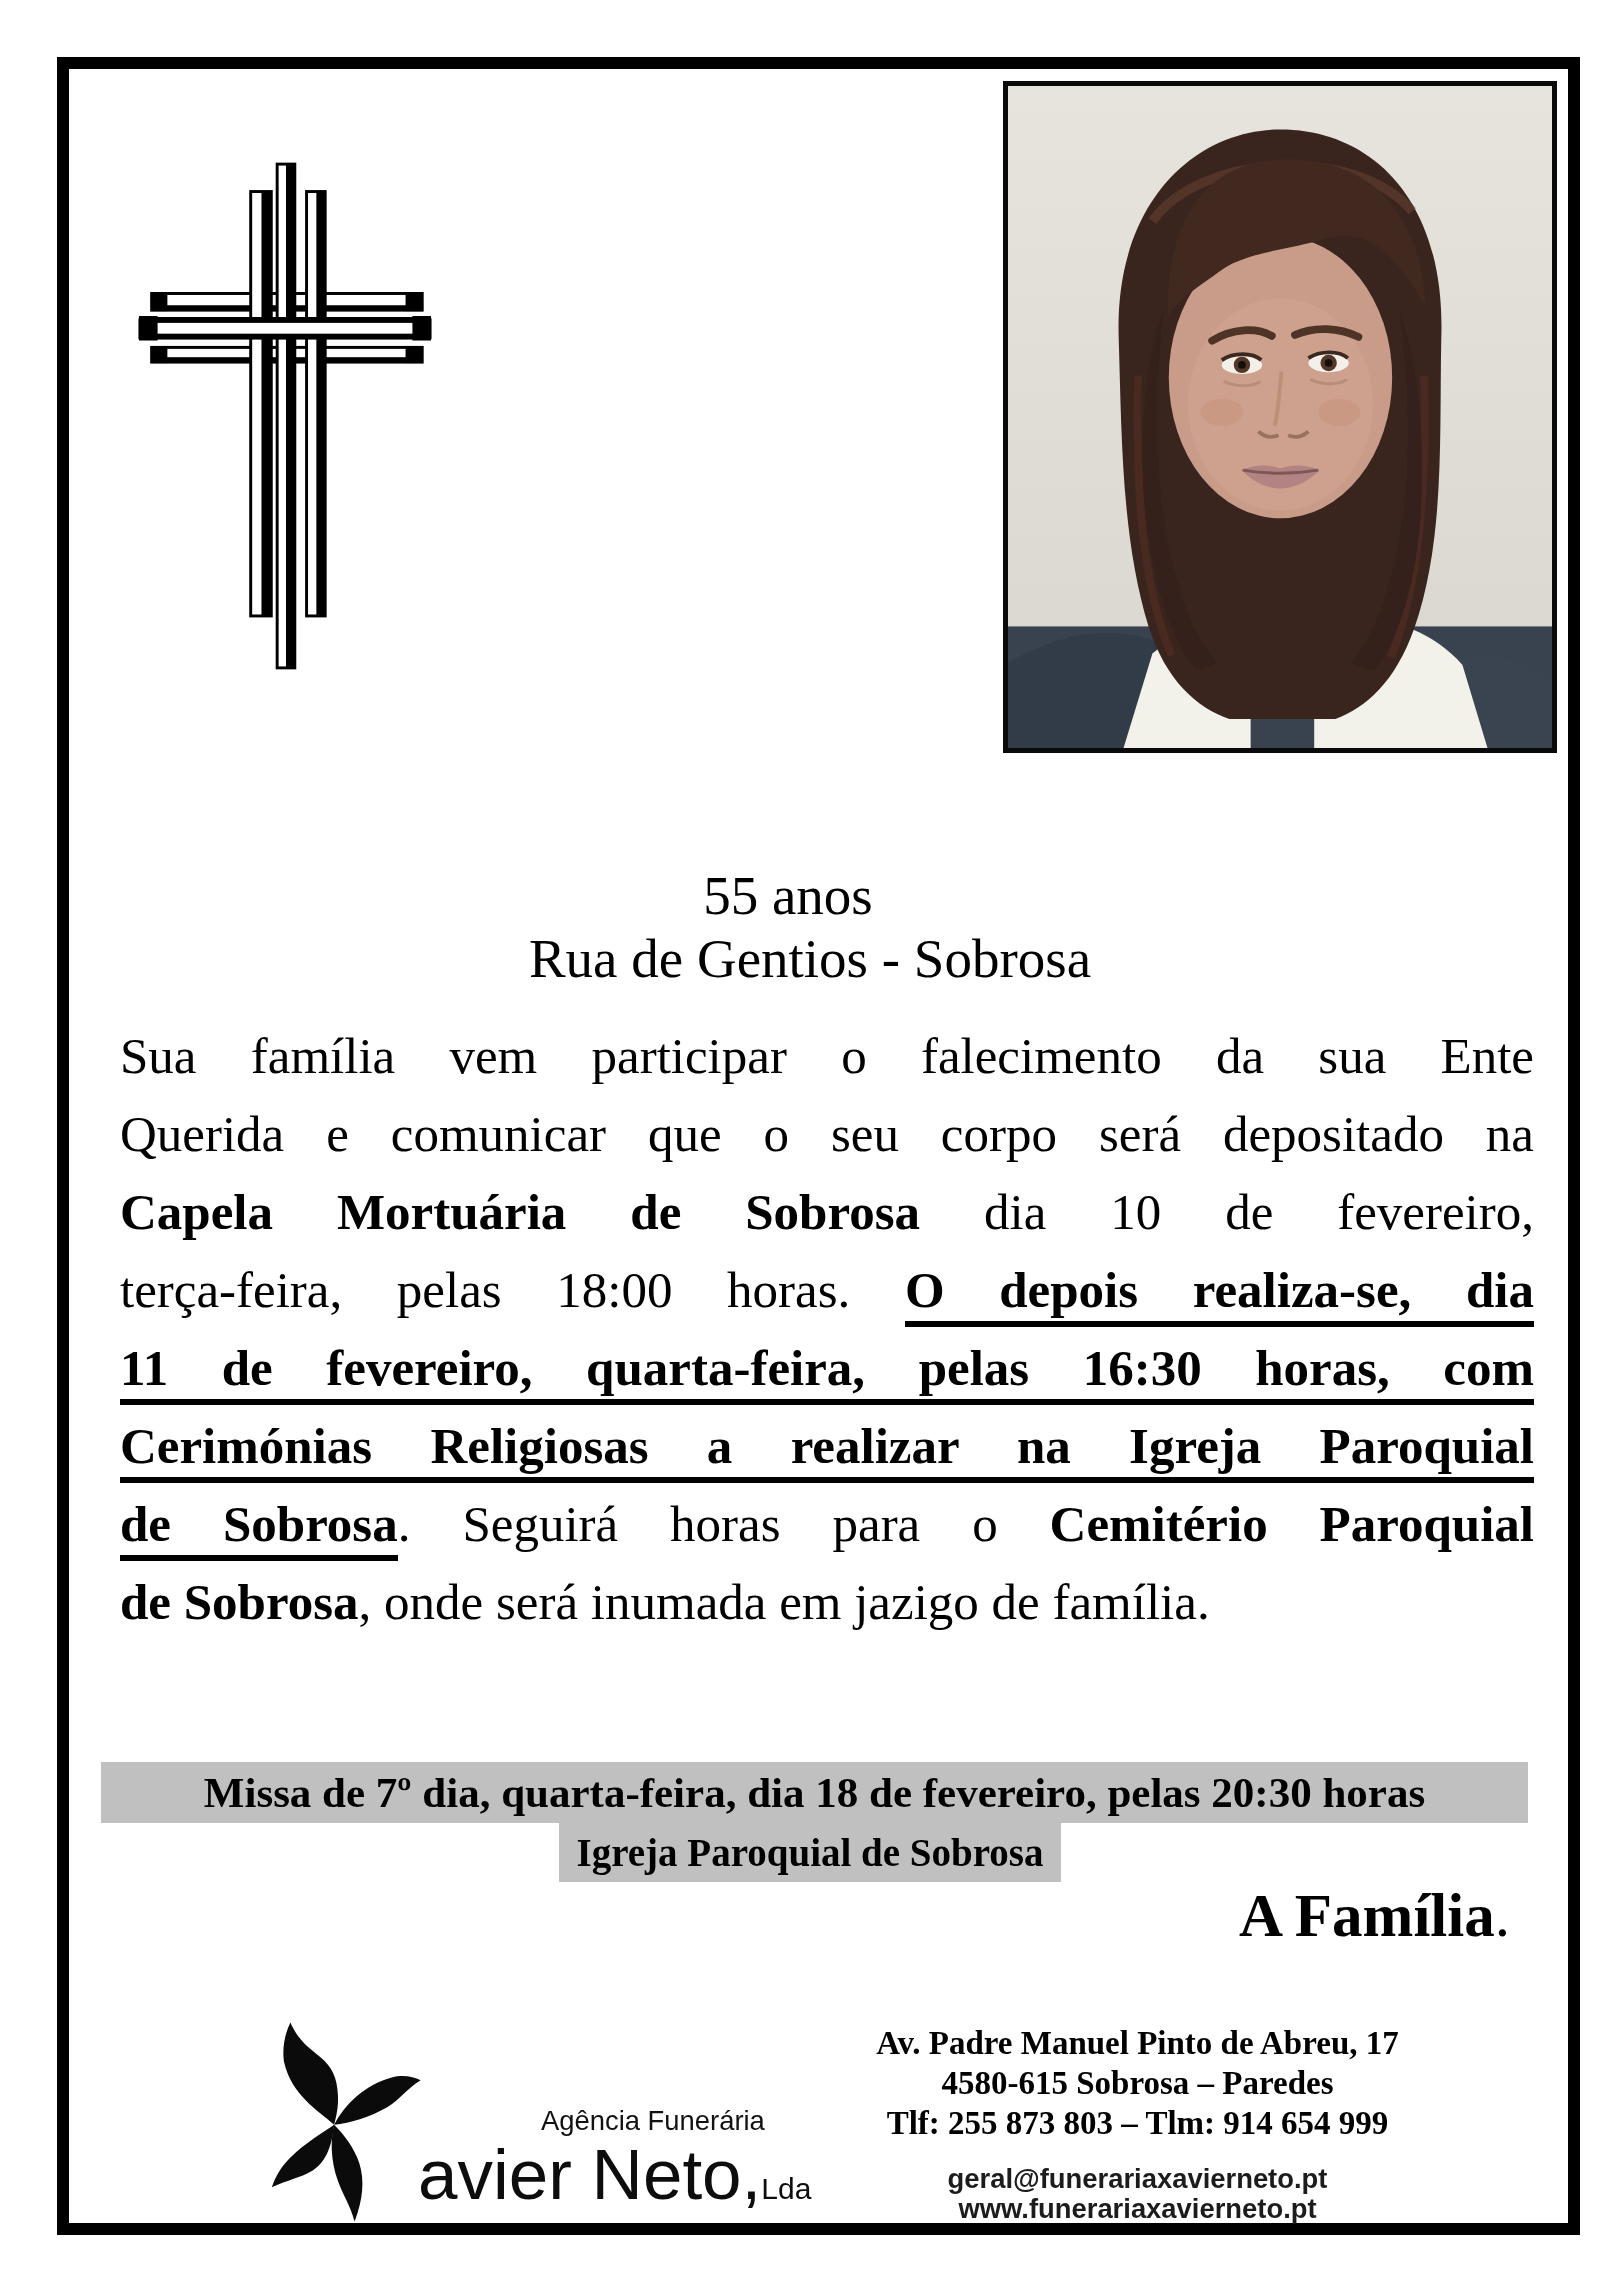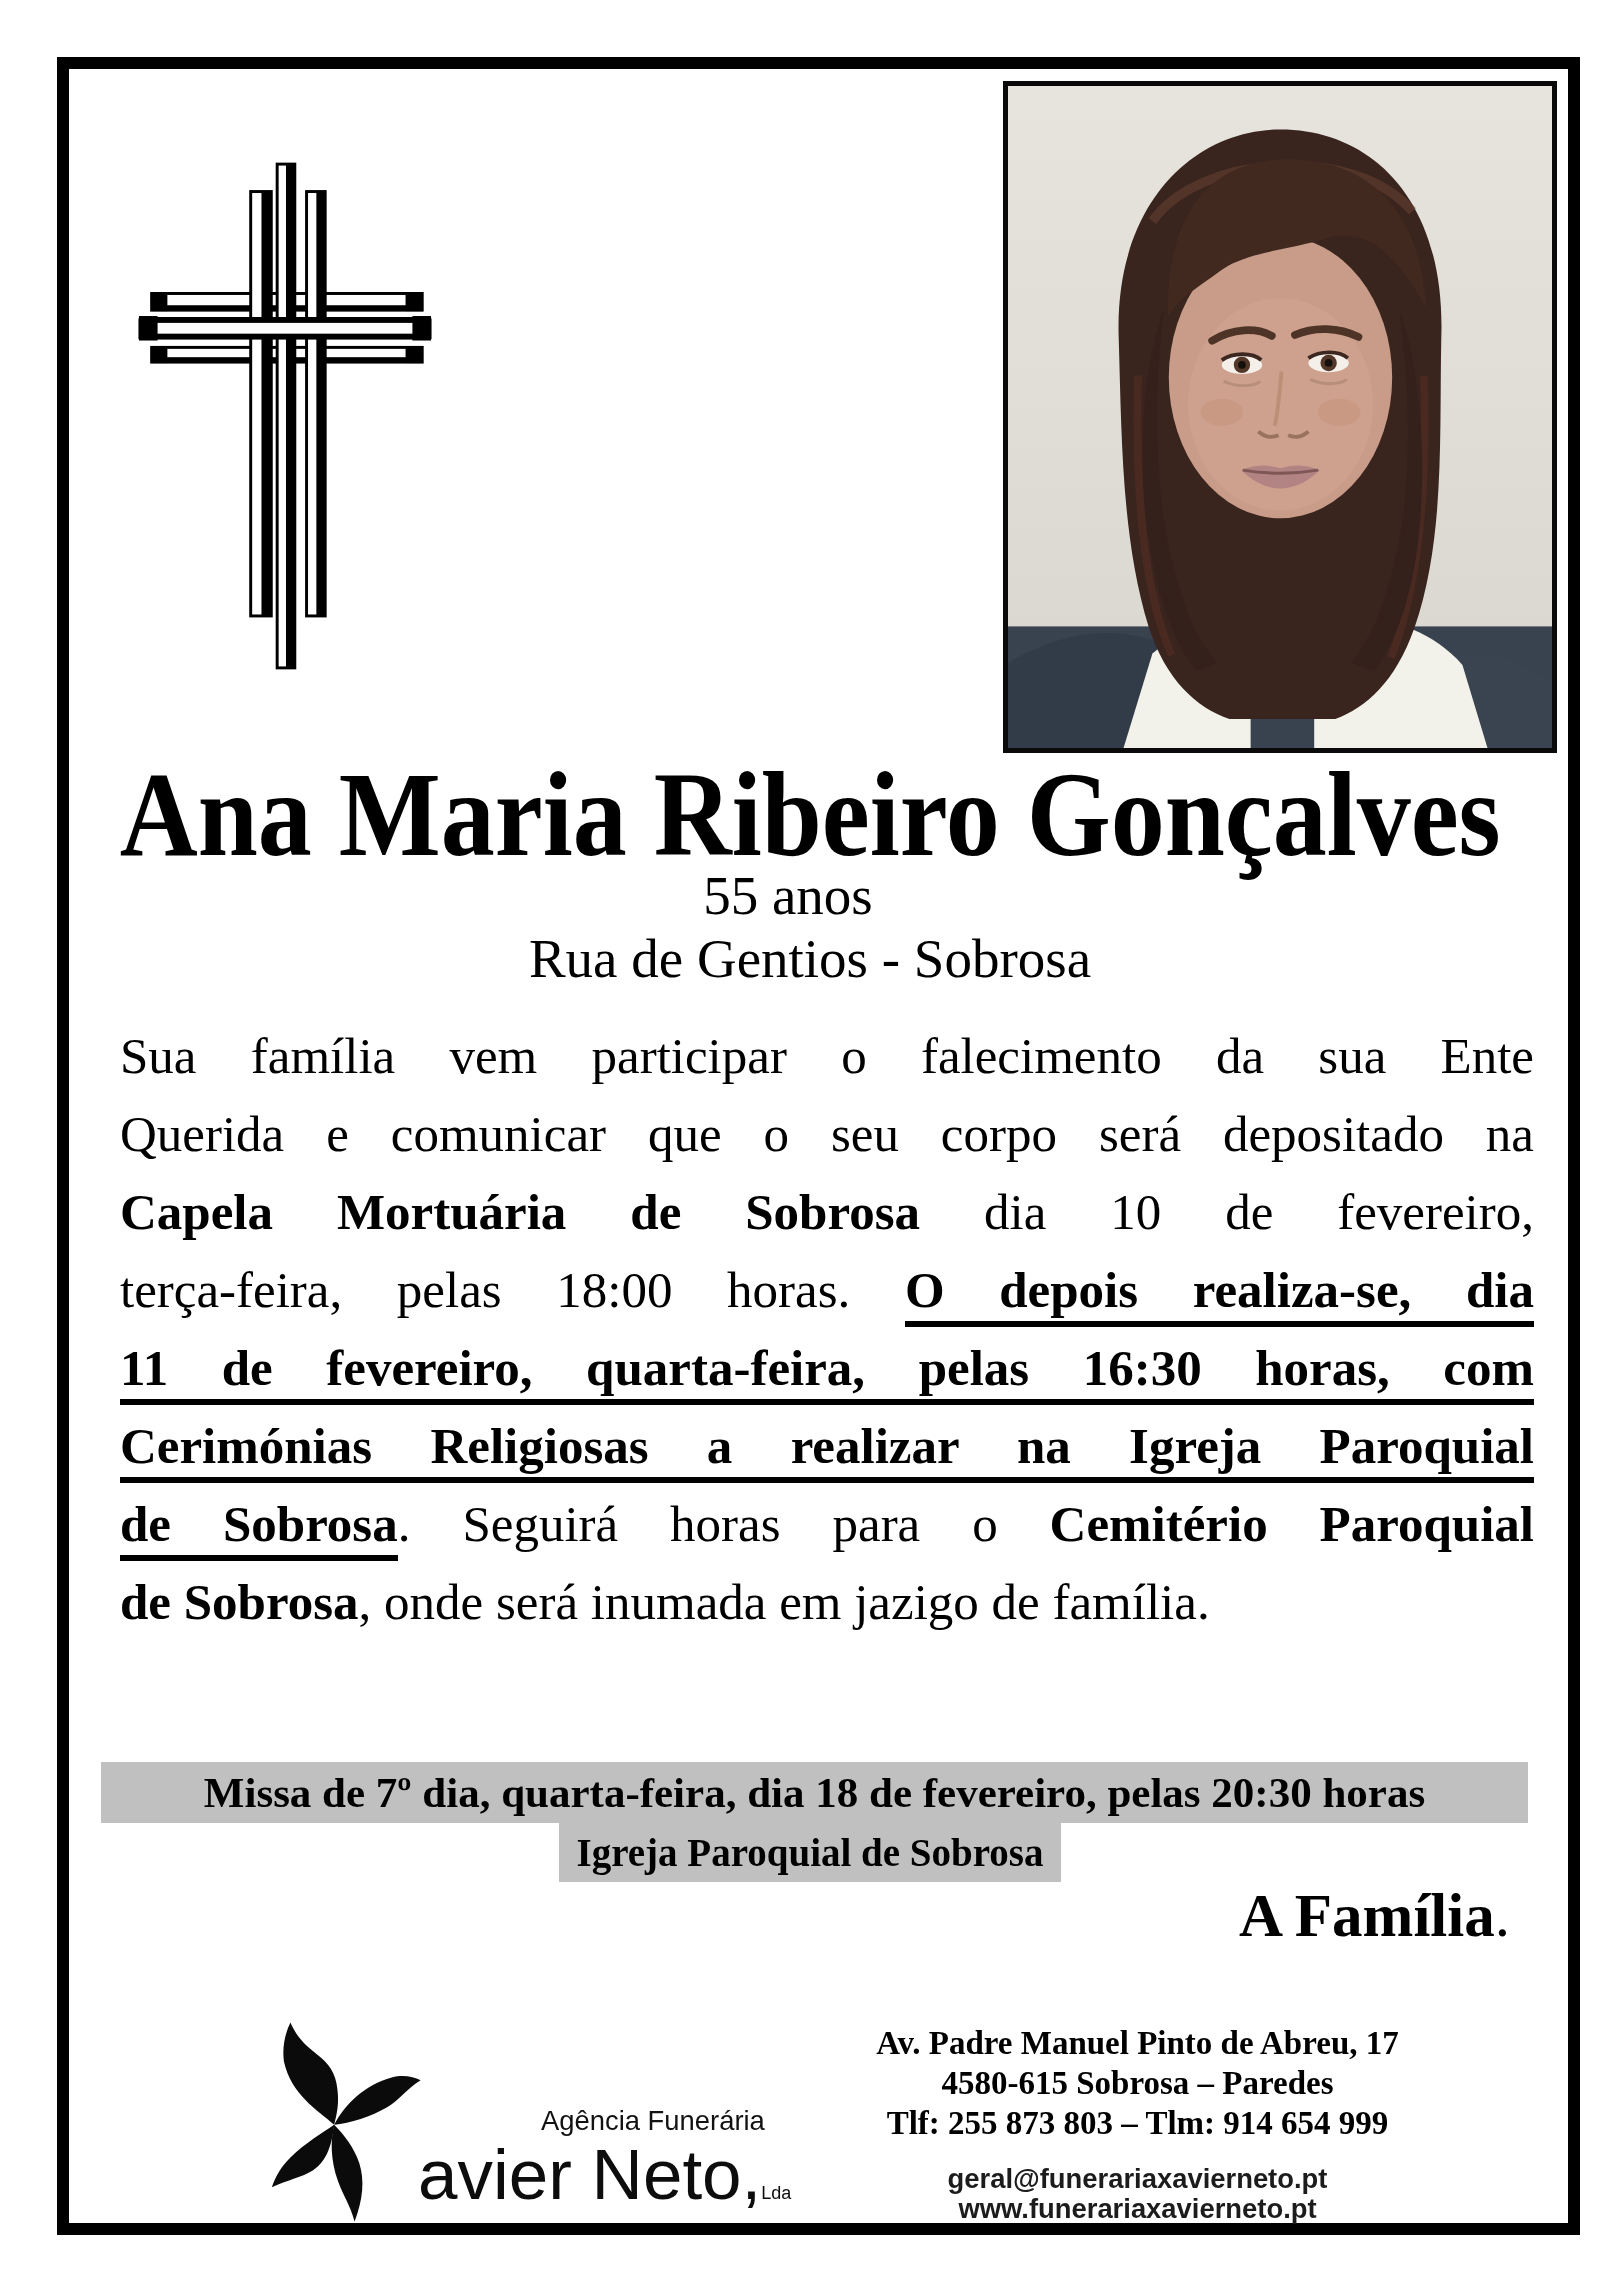--- a/index.html
+++ b/index.html
@@ -25,21 +25,21 @@
          background:#c0c0c0;text-align:center;font-weight:bold;font-size:43px;white-space:nowrap;}
   .band2{position:absolute;left:0;top:1823px;width:1620px;text-align:center;font-size:39px;font-weight:bold;}
   .band2 .hl{background:#c0c0c0;display:inline-block;line-height:59px;padding:0 17.6px;}
   .sig{position:absolute;right:110px;top:1882px;font-size:61px;line-height:1.1;}
   .sig .b{font-weight:bold;}
   .xlogo{position:absolute;left:243px;top:2019px;width:186px;height:208px;}
   .agencia{position:absolute;left:541px;top:2105px;font-family:"Liberation Sans", sans-serif;
            font-size:27.4px;color:#121212;}
   .wordmark{position:absolute;left:418px;top:2139px;font-family:"Liberation Sans", sans-serif;
             font-size:71px;color:#0d0d0d;line-height:1;}
-  .wordmark .lda{font-size:18px;}
+  .wordmark .lda{font-size:30px;}
   .contact{position:absolute;left:814px;top:2023px;width:647px;text-align:center;}
   .c-serif{font-weight:bold;font-size:33px;line-height:40px;}
   .c-sans{font-family:"Liberation Sans", sans-serif;font-weight:bold;font-size:27.4px;line-height:30px;color:#1c1c1c;}
   .gap{height:20.6px;}
 </style>
 </head>
 <body>
 
 <div class="page">
 
@@ -131,21 +131,20 @@
 
       <path d="M242,398 C260,391 272,393 283,396 C294,393 306,391 324,398 C308,413 295,417 283,417 C271,417 258,413 242,398 Z" fill="#b28383"></path>
       <path d="M244,398 C268,402 298,402 322,398" fill="none" stroke="#7e5656" stroke-width="3"></path>
 
       <path d="M166,238 C164,120 220,78 285,76 C358,74 428,112 434,230 C396,160 362,148 330,158 C296,169 246,172 220,192 C198,208 178,220 166,238 Z" fill="#42291f"></path>
       <path d="M162,230 C150,330 152,440 178,520 C188,556 202,580 218,598 L196,606 C160,562 140,478 140,380 C140,322 148,268 162,230 Z" fill="#35211c"></path>
       <path d="M406,230 C420,330 420,440 394,520 C386,552 372,578 356,598 L380,606 C416,560 432,478 430,380 C428,322 420,268 406,230 Z" fill="#35211c"></path>
     </svg>
   </div>
 
-  <h1 class="name" style="margin:0;"><span class="scale">Ana Maria Ribeiro Gonçalves</span></h1>
   <div class="age">55 anos</div>
   <div class="addr">Rua de Gentios - Sobrosa</div>
 
   <div class="body">
       <div class="bline"><span>Sua família vem participar o falecimento da sua Ente</span></div>
       <div class="bline"><span>Querida e comunicar que o seu corpo será depositado na</span></div>
       <div class="bline"><span class="b">Capela Mortuária de Sobrosa</span><span> dia 10 de fevereiro,</span></div>
       <div class="bline"><span>terça-feira, pelas 18:00 horas. </span><span class="b u">O depois realiza-se, dia</span></div>
       <div class="bline"><span class="b u">11 de fevereiro, quarta-feira, pelas 16:30 horas, com</span></div>
       <div class="bline"><span class="b u">Cerimónias Religiosas a realizar na Igreja Paroquial</span></div>

